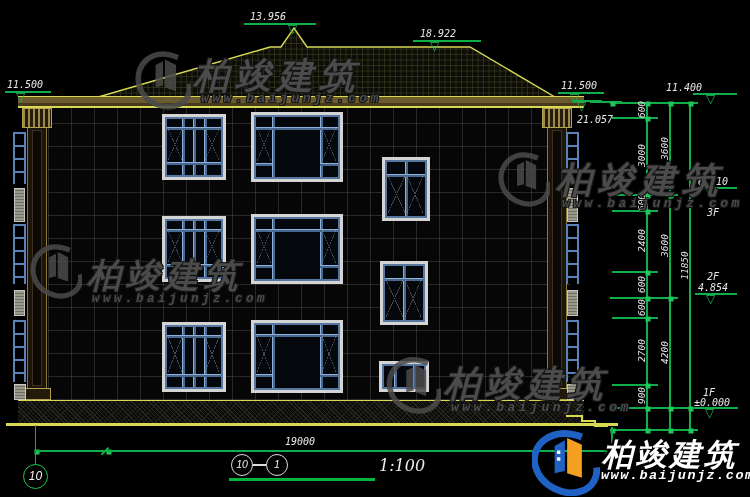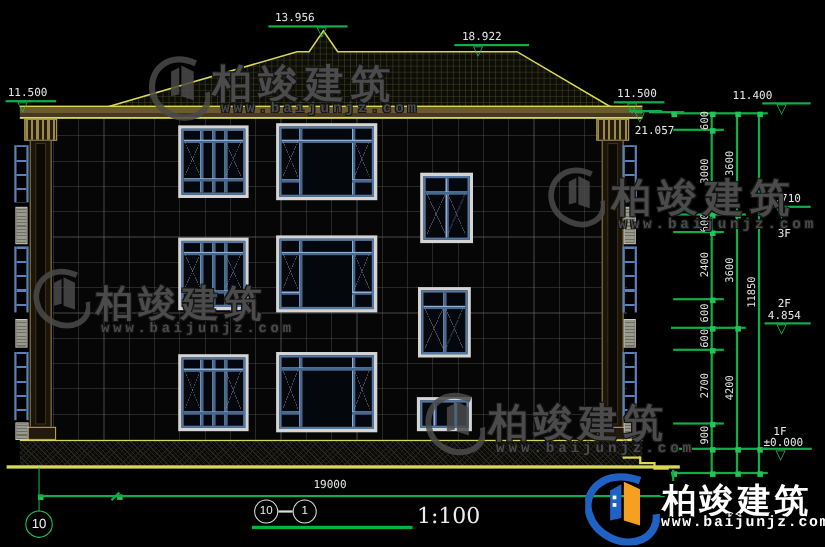--- a/index.html
+++ b/index.html
@@ -1,17 +1,17 @@
 <!DOCTYPE html>
 <html><head>
 <meta charset="utf-8">
 <style>
   html,body{margin:0;padding:0;background:#000;}
   #canvas{position:relative;width:750px;height:497px;background:#000;overflow:hidden;
-          font-family:"Liberation Sans","DejaVu Sans",sans-serif;}
+          font-family:"Liberation Sans","DejaVu Sans",sans-serif;font-style:italic;}
   .abs{position:absolute;}
   
   .gline{background:#0fae48;}
   .yline{background:#d8d855;}
   .dimtxt{color:#e6e6e6;font-size:10px;font-family:"DejaVu Sans Mono","Liberation Mono",monospace;white-space:nowrap;}
   .rlab{width:44px;text-align:center;transform:rotate(-90deg);color:#e6e6e6;font-size:9.5px;
         font-family:"DejaVu Sans Mono","Liberation Mono",monospace;}
   .tri{color:#19c159;font-size:12px;line-height:10px;}
   
   #wall{background-color:#060606;
@@ -46,21 +46,21 @@
   .wm-url{font-size:13px;letter-spacing:3.5px;font-family:"Liberation Mono","DejaVu Sans Mono",monospace;}
   .logo-brand{color:#fff;font-size:31px;font-weight:bold;letter-spacing:3px;white-space:nowrap;
       text-shadow:2px 2px 0 #000,-2px -2px 0 #000,2px -2px 0 #000,-2px 2px 0 #000,0 2px 0 #000,0 -2px 0 #000;}
   .logo-url{color:#fff;font-size:13.5px;font-weight:bold;letter-spacing:1.5px;white-space:nowrap;
       font-family:"Liberation Mono","DejaVu Sans Mono",monospace;
       text-shadow:1.5px 1.5px 0 #000,-1.5px -1.5px 0 #000,1.5px -1.5px 0 #000,-1.5px 1.5px 0 #000;}
   
   .axcirc{border:1.5px solid #dcdcdc;border-radius:50%;color:#f0f0f0;text-align:center;
       font-size:10.5px;box-sizing:border-box;background:#000;}
   #title-cn{color:#ececec;font-size:23px;font-weight:500;letter-spacing:1px;white-space:nowrap;}
-  #title-scale{color:#ececec;font-size:20px;font-family:"DejaVu Serif","Liberation Serif",serif;}
+  #title-scale{color:#ececec;font-size:16px;font-family:"DejaVu Serif","Liberation Serif",serif;}
   #nodes{width:2px;height:2px;background:transparent;left:0;top:0;
      box-shadow:647px 103px 0 1.5px #1ec75a,670px 103px 0 1.5px #1ec75a,690px 103px 0 1.5px #1ec75a,
      612px 103px 0 1.5px #1ec75a,647px 118px 0 1.5px #1ec75a,647px 195px 0 1.5px #1ec75a,
      670px 195px 0 1.5px #1ec75a,647px 211px 0 1.5px #1ec75a,647px 272px 0 1.5px #1ec75a,
      647px 298px 0 1.5px #1ec75a,670px 298px 0 1.5px #1ec75a,647px 318px 0 1.5px #1ec75a,
      647px 385px 0 1.5px #1ec75a,647px 408px 0 1.5px #1ec75a,670px 408px 0 1.5px #1ec75a,
      690px 408px 0 1.5px #1ec75a,647px 430px 0 1.5px #1ec75a,670px 430px 0 1.5px #1ec75a,
      690px 430px 0 1.5px #1ec75a,612px 430px 0 1.5px #1ec75a,36px 451px 0 1.5px #1ec75a,
      108px 451px 0 1.5px #1ec75a,612px 451px 0 1.5px #1ec75a;}
 </style>

